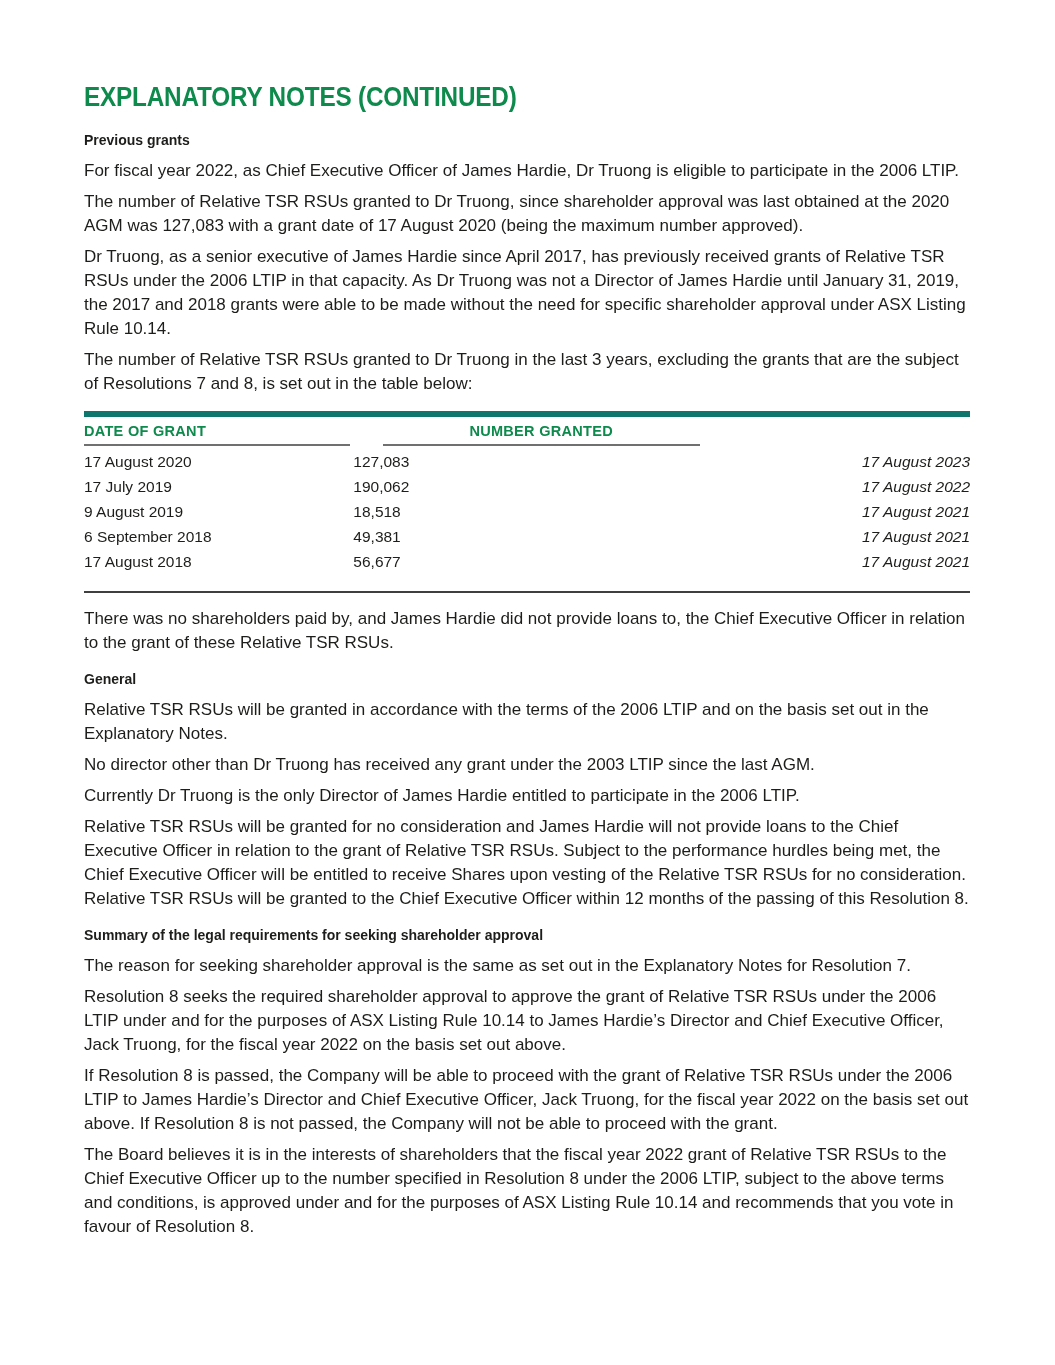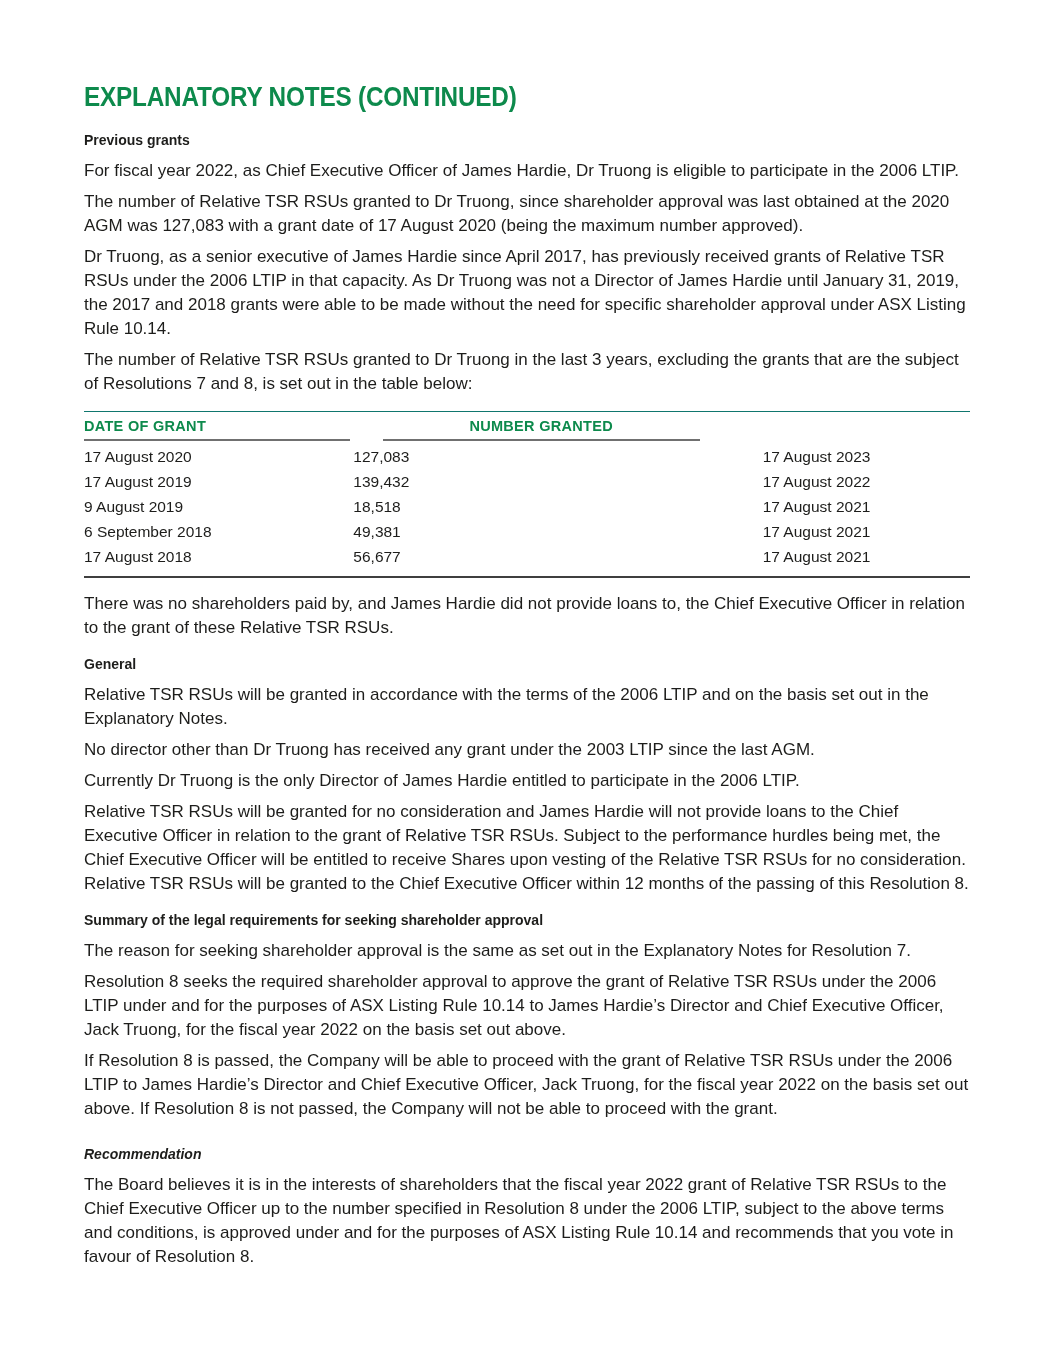--- a/index.html
+++ b/index.html
@@ -42,50 +42,50 @@
   p.body-para {
     font-size: 17px;
     line-height: 24px;
     margin-bottom: 7px;
     max-width: 886px;
   }
   
   .grant-table {
     margin-top: 15px;
     width: 886px;
-    border-top: 1px solid #0f766e;
+    border-top: 6px solid #0f766e;
     border-bottom: 2px solid #3f3f3f;
     margin-bottom: 14px;
   }
   .gt-header {
     display: flex;
     width: 100%;
   }
   .gt-th {
     color: #0d8a4c;
     font-weight: bold;
     font-size: 14.5px;
     letter-spacing: 0.3px;
     padding: 6px 0 5px 0;
     border-bottom: 2px solid #707070;
   }
-  .gt-body { padding: 3px 0 7px 0; }
+  .gt-body { padding: 3px 0 17px 0; }
   .gt-row {
     display: flex;
     width: 100%;
     height: 25px;
     align-items: center;
     font-size: 15.5px;
   }
   .col-1 { width: 30%; text-align: left; }
   .col-2 { width: 35.8%; margin-left: 3.7%; }
   .col-3 { width: 26.3%; margin-left: 4.2%; }
   .gt-th.col-2, .gt-th.col-3 { text-align: center; }
   .gt-cell.col-2 { text-align: right; padding-right: 42%; }
-  .gt-cell.col-3 { text-align: left; }
+  .gt-cell.col-3 { text-align: right; font-style: italic; }
   
   .page-number {
     position: absolute;
     left: 47px;
     top: 1385px;
     font-size: 15px;
     font-weight: bold;
   }
 </style>
 </head>
@@ -106,22 +106,22 @@
       <div class="gt-th col-1">DATE OF GRANT</div>
       <div class="gt-th col-2">NUMBER GRANTED</div>
     </div>
     <div class="gt-body">
       <div class="gt-row">
         <div class="gt-cell col-1">17 August 2020</div>
         <div class="gt-cell col-2">127,083</div>
         <div class="gt-cell col-3">17 August 2023</div>
       </div>
       <div class="gt-row">
-        <div class="gt-cell col-1">17 August 2019</div>
-        <div class="gt-cell col-2">139,432</div>
+        <div class="gt-cell col-1">17 July 2019</div>
+        <div class="gt-cell col-2">190,062</div>
         <div class="gt-cell col-3">17 August 2022</div>
       </div>
       <div class="gt-row">
         <div class="gt-cell col-1">9 August 2019</div>
         <div class="gt-cell col-2">18,518</div>
         <div class="gt-cell col-3">17 August 2021</div>
       </div>
       <div class="gt-row">
         <div class="gt-cell col-1">6 September 2018</div>
         <div class="gt-cell col-2">49,381</div>
@@ -141,18 +141,17 @@
   <p class="body-para">Relative TSR RSUs will be granted in accordance with the terms of the 2006 LTIP and on the basis set out in the Explanatory Notes.</p>
   <p class="body-para">No director other than Dr Truong has received any grant under the 2003 LTIP since the last AGM.</p>
   <p class="body-para">Currently Dr Truong is the only Director of James Hardie entitled to participate in the 2006 LTIP.</p>
   <p class="body-para">Relative TSR RSUs will be granted for no consideration and James Hardie will not provide loans to the Chief Executive Officer in relation to the grant of Relative TSR RSUs. Subject to the performance hurdles being met, the Chief Executive Officer will be entitled to receive Shares upon vesting of the Relative TSR RSUs for no consideration. Relative TSR RSUs will be granted to the Chief Executive Officer within 12 months of the passing of this Resolution 8.</p>
 
   <h2 class="subhead">Summary of the legal requirements for seeking shareholder approval</h2>
   <p class="body-para">The reason for seeking shareholder approval is the same as set out in the Explanatory Notes for Resolution 7.</p>
   <p class="body-para">Resolution 8 seeks the required shareholder approval to approve the grant of Relative TSR RSUs under the 2006 LTIP under and for the purposes of ASX Listing Rule 10.14 to James Hardie’s Director and Chief Executive Officer, Jack Truong, for the fiscal year 2022 on the basis set out above.</p>
   <p class="body-para">If Resolution 8 is passed, the Company will be able to proceed with the grant of Relative TSR RSUs under the 2006 LTIP to James Hardie’s Director and Chief Executive Officer, Jack Truong, for the fiscal year 2022 on the basis set out above. If Resolution 8 is not passed, the Company will not be able to proceed with the grant.</p>
 
-  <h2 class="subhead italic">Recommendation</h2>
   <p class="body-para">The Board believes it is in the interests of shareholders that the fiscal year 2022 grant of Relative TSR RSUs to the Chief Executive Officer up to the number specified in Resolution 8 under the 2006 LTIP, subject to the above terms and conditions, is approved under and for the purposes of ASX Listing Rule 10.14 and recommends that you vote in favour of Resolution 8.</p>
 
   <div class="page-number">26</div>
 
 </div>
 
 </body></html>

